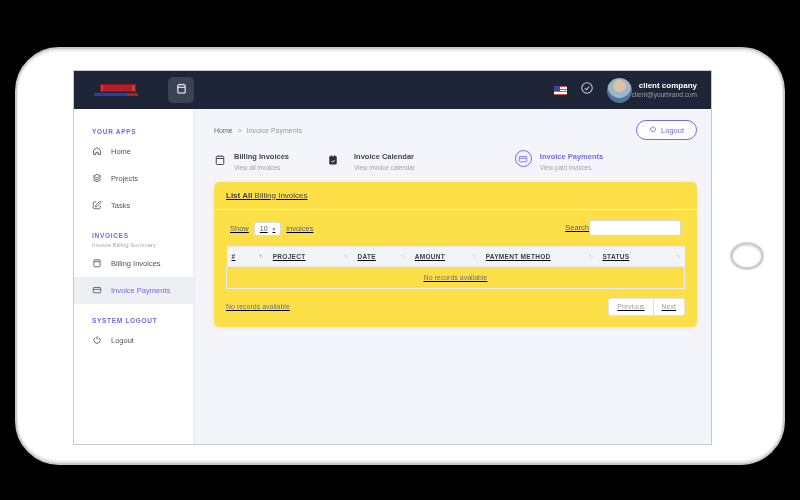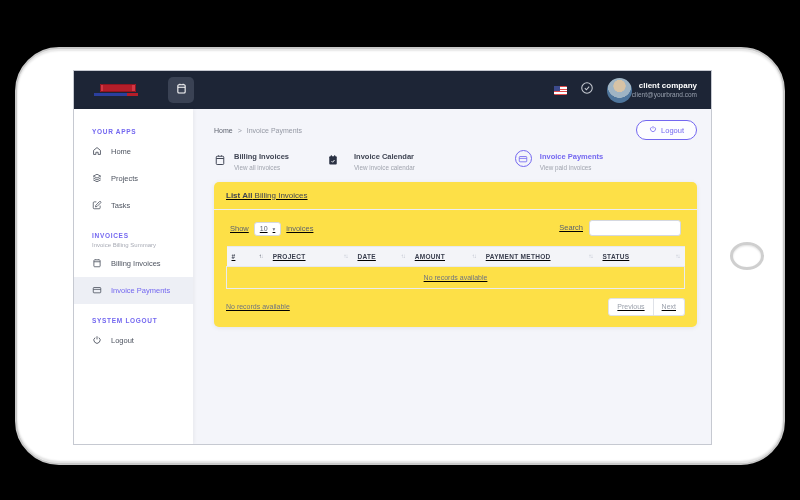--- a/index.html
+++ b/index.html
@@ -68,21 +68,21 @@
 
   
   .card { background:#fde047; border-radius:5px; margin-top:11px; box-shadow:0 1px 5px rgba(0,0,0,.07);text-decoration:underline; }
   .card-head { padding:9px 12px; font-size:8px; color:#3f4453; border-bottom:1px solid #ededf2; }
   .card-head b { font-weight:700; }
   .controls { display:flex; justify-content:space-between; align-items:flex-end; padding:10px 16px 7px; }
   .show-group { display:flex; align-items:center; gap:5px; font-size:7.5px; color:#5c6270; }
   .page-select { border:1px solid #d5d8e0; border-radius:3px; padding:2.5px 5px; font-size:7px; color:#5c6270;
     display:flex; align-items:center; gap:5px; cursor:pointer; background:#fff; }
   .page-select .chev { font-size:5.5px; color:#6b7180; }
-  .search-group { display:flex; align-items:center; gap:6px; font-size:7.5px; color:#5c6270; }
+  .search-group { display:flex; align-items:center; font-size:7.5px; color:#5c6270; }
   .search-input { width:92px; height:16px; border:1px solid #d5d8e0; border-radius:3px; background:#fff; font-size:7px; padding:0 4px; }
 
   .table-wrap { margin:3px 12px 0; }
   table { width:100%; border-collapse:collapse; table-layout:fixed; }
   thead th { background:#f3f4f8; border-top:1px solid #e7e9ef; border-bottom:1px solid #e7e9ef;
     font-size:6.5px; font-weight:700; color:#383d4d; text-align:left; padding:6px 5px; letter-spacing:.3px; white-space:nowrap; }
   .sort { float:right; font-size:6px; color:#b9bdc9; letter-spacing:-1px; cursor:pointer; }
   .sort .up-on { color:#4a4f5e; }
   td.empty { border:1px solid #e9ebf0; border-top:none; text-align:center; font-size:7px; color:#6e7380; padding:7px; }
 

